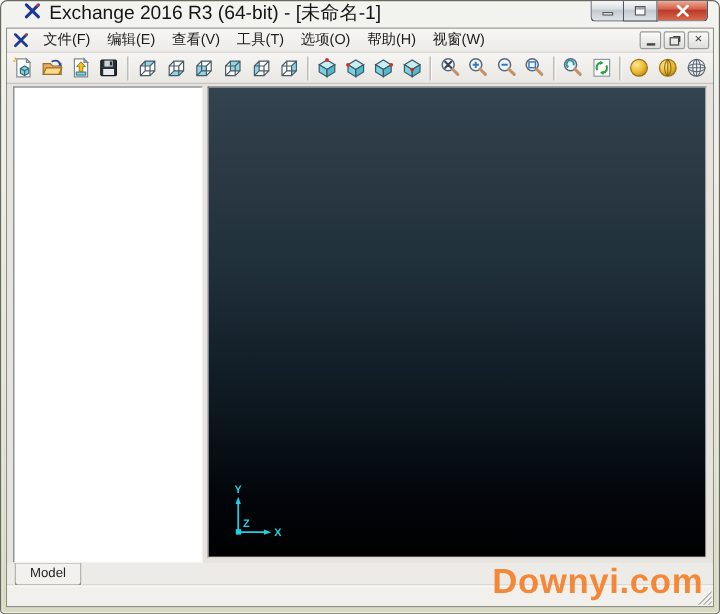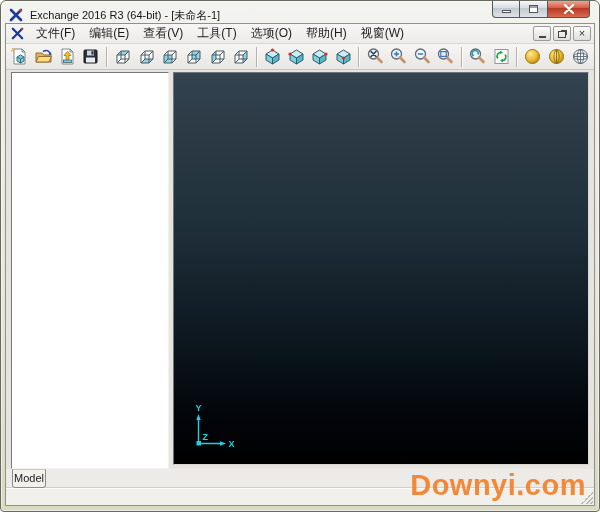--- a/index.html
+++ b/index.html
@@ -2,22 +2,22 @@
 <html><head>
 <meta charset="utf-8">
 <style>
   html,body{margin:0;padding:0;background:#fff;}
   *{box-sizing:border-box;}
   .win{width:600px;height:512px;position:relative;font-family:"Liberation Sans",sans-serif;
        background:linear-gradient(#f3f4f0,#e4e5d6 65%,#d8dac2);
        border:1px solid #6a6a5c;border-radius:6px 6px 4px 4px;overflow:hidden;
        box-shadow:inset 0 0 0 1px rgba(255,255,255,.55);}
   
-  .titlebar{position:absolute;top:0;left:0;right:0;height:22px;display:flex;align-items:flex-end;
-            padding-left:7px;font-size:11px;color:#151515;}
+  .titlebar{position:absolute;top:0;left:11px;right:0;height:22px;display:flex;align-items:flex-start;
+            padding-left:7px;font-size:16px;color:#151515;}
   .titlebar .appicon{width:16px;height:16px;margin-right:6px;flex:0 0 auto;}
   .wbtns{position:absolute;top:-1px;right:9px;display:flex;height:18px;z-index:3;}
   .wbtn{width:28px;height:18px;border:1px solid #50555e;border-top:none;
         background:linear-gradient(#fdfdfd,#d9dde2 45%,#c3c9d1 50%,#dfe3e8);
         display:flex;align-items:center;justify-content:center;}
   .wbtn+.wbtn{border-left:none;}
   .wbtn:first-child{border-radius:0 0 0 4px;}
   .wbtn.close{width:42px;border-radius:0 0 4px 0;
         background:linear-gradient(#f0b0a0,#d4604a 45%,#b93a24 50%,#d86a50);}
   .glyph-min{width:9px;height:3px;background:#fff;border:1px solid #555;}
@@ -47,21 +47,21 @@
   .workspace{flex:1;position:relative;background:#e7e4e0;}
   .tree-panel{position:absolute;left:5px;top:2px;width:158px;bottom:0;background:#ffffff;
               border:1px solid;border-color:#75797f #f2f2f0 #f2f2f0 #75797f;}
   .viewport{position:absolute;left:167px;right:5px;top:2px;bottom:4px;
             border:1px solid;border-color:#6f747c #d9d7d2 #d9d7d2 #6f747c;
             background:linear-gradient(180deg,#33434f 0%,#2a3944 18%,#20303b 38%,#15222c 55%,#0a141b 72%,#02050a 88%,#000 100%);}
   .axis-triad{position:absolute;left:16px;bottom:12px;}
   
   .tabstrip{height:19px;background:#edebe7;display:flex;align-items:flex-start;
             border-bottom:1px solid #d2d0cb;}
-  .tab{margin-left:6px;padding:2px 1px 3px;background:#f2f1ee;border:1px solid #8e8e86;border-top:1px solid #c9c8c2;
+  .tab{margin-left:6px;padding:2px 12px 3px;background:#f2f1ee;border:1px solid #8e8e86;border-top:1px solid #c9c8c2;
        border-radius:0 0 3px 3px;font-size:11px;color:#222;box-shadow:0 1px 0 rgba(255,255,255,.8);}
   .statusbar{height:17px;background:#f1f0ed;border-top:1px solid #fcfcfa;position:relative;}
   .grip{position:absolute;right:1px;bottom:1px;width:12px;height:12px;
         background:linear-gradient(135deg,transparent 50%,#b9b7b2 50%,#b9b7b2 58%,transparent 58%,transparent 68%,#b9b7b2 68%,#b9b7b2 76%,transparent 76%,transparent 86%,#b9b7b2 86%,#b9b7b2 94%,transparent 94%);}
   
   .delcam{position:absolute;right:16px;bottom:7px;width:74px;height:18px;z-index:5;
           background:linear-gradient(#8cbce8,#3a74b8 45%,#1c4f92 55%,#2a66ae);
           border:1px solid #14386e;border-radius:3px;color:#fff;font-size:11px;font-style:italic;
           font-weight:bold;display:flex;align-items:center;justify-content:center;gap:3px;
           text-shadow:0 1px 1px rgba(0,0,0,.5);}

